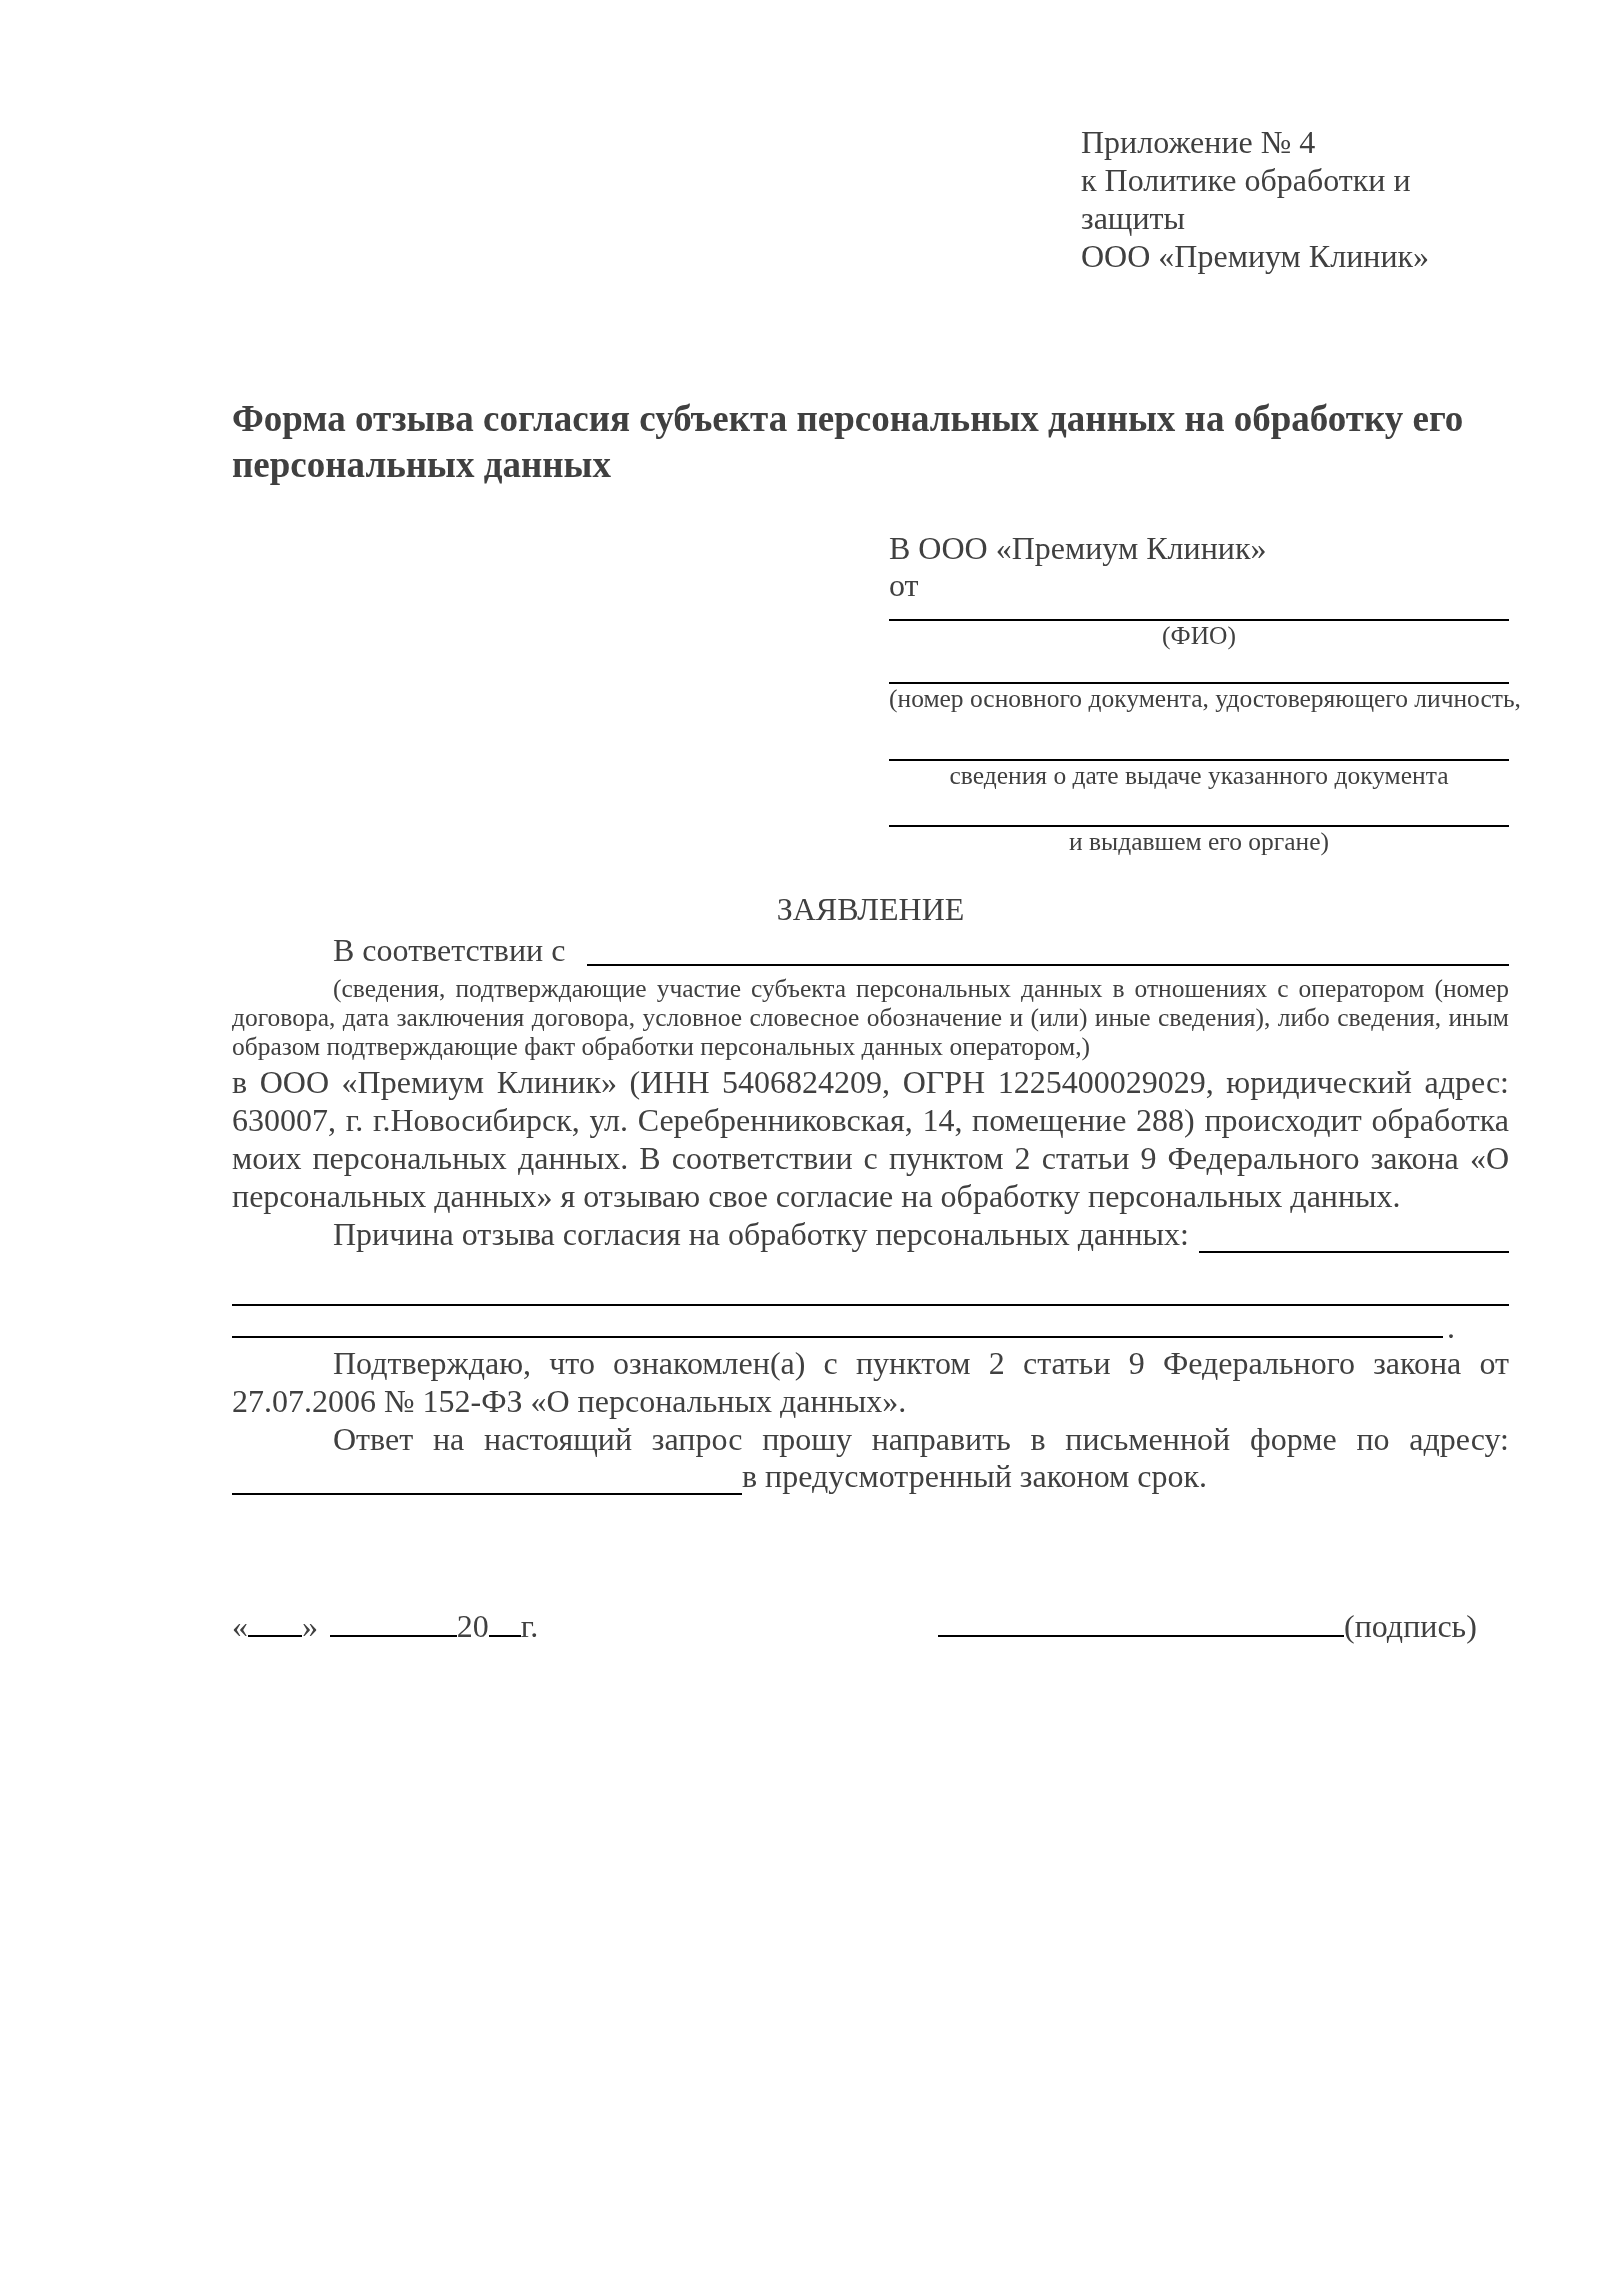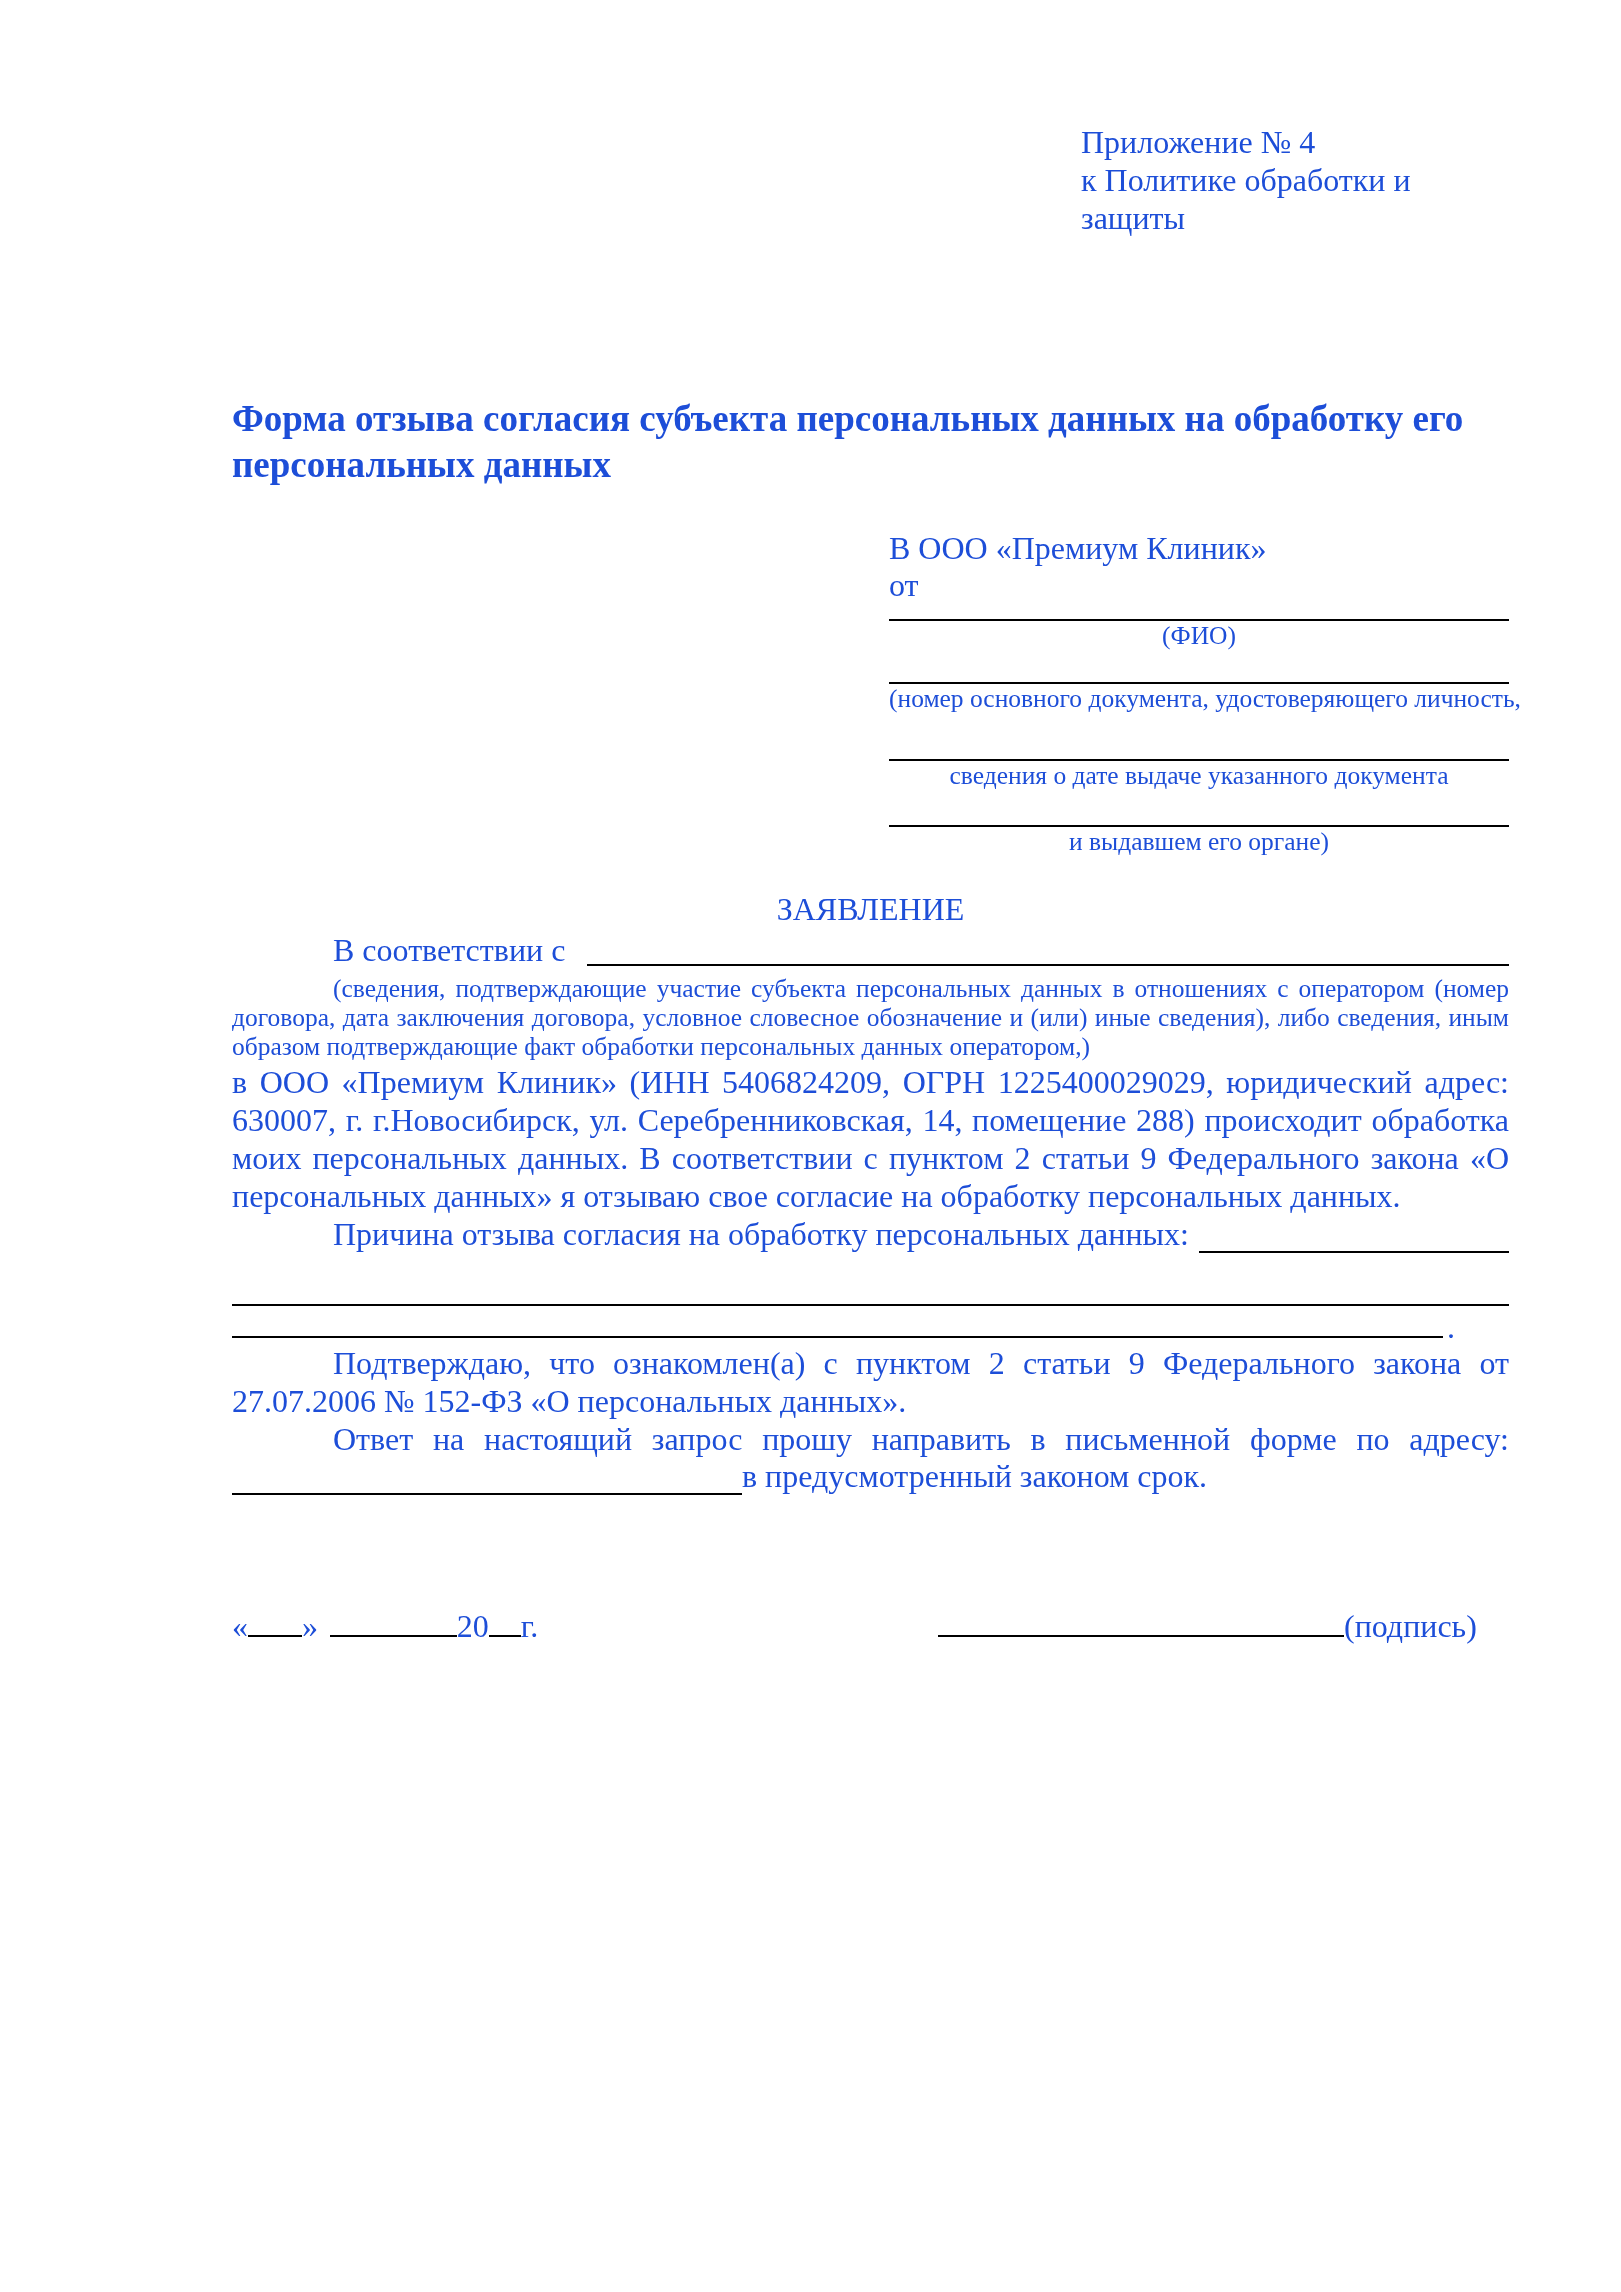--- a/index.html
+++ b/index.html
@@ -5,21 +5,21 @@
   html, body {
     margin: 0;
     padding: 0;
     background: #ffffff;
   }
   .page {
     position: relative;
     width: 1621px;
     height: 2293px;
     background: #ffffff;
-    color: #1d4ed8;
+    color: #404040;
     font-family: "Liberation Serif", "DejaVu Serif", serif;
     font-size: 32px;
     line-height: 38px;
     overflow: hidden;
   }
   
   .appendix {
     position: absolute;
     left: 1081px;
     top: 123px;
@@ -176,20 +176,21 @@
   .u-sign { width: 406px; }
 </style>
 </head>
 <body>
 
 <div class="page">
 
   <div class="appendix">
     <div>Приложение № 4</div>
     <div>к Политике обработки и защиты</div>
+    <div>ООО «Премиум Клиник»</div>
   </div>
 
   <div class="doc-title">Форма отзыва согласия субъекта персональных данных на обработку его персональных данных</div>
 
   <div class="addressee">
     <div class="addr-line">В ООО «Премиум Клиник»</div>
     <div class="addr-line">от</div>
     <div class="blank b1"></div>
     <div class="caption">(ФИО)</div>
     <div class="blank b2"></div>

